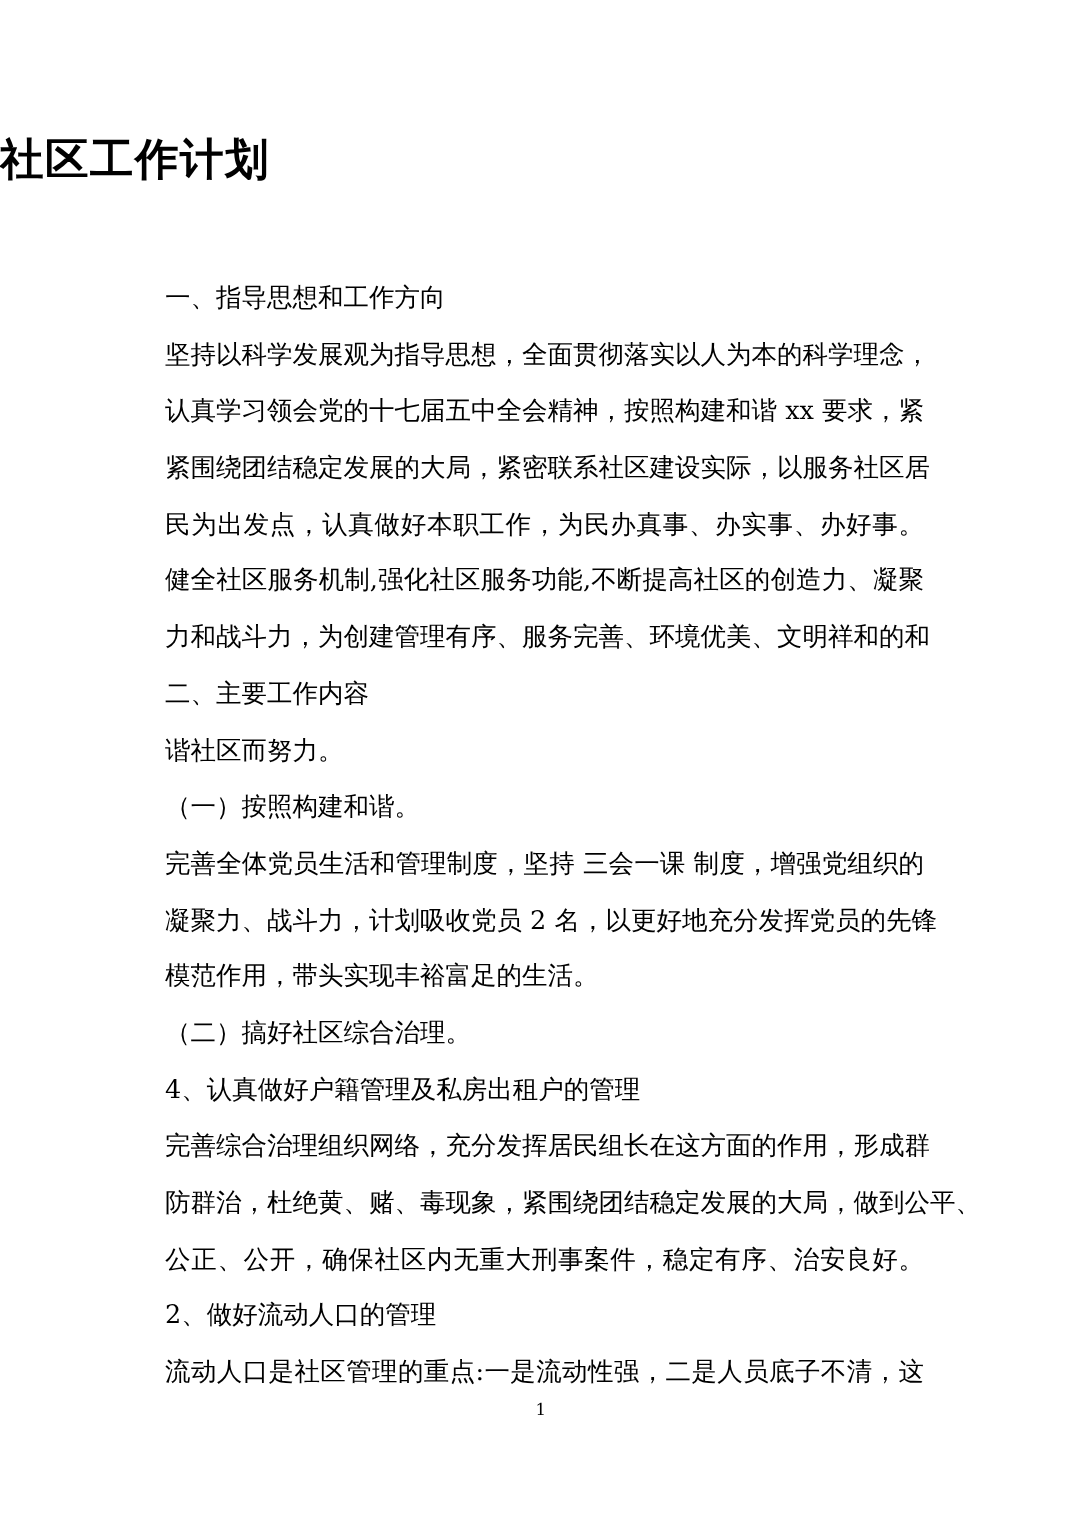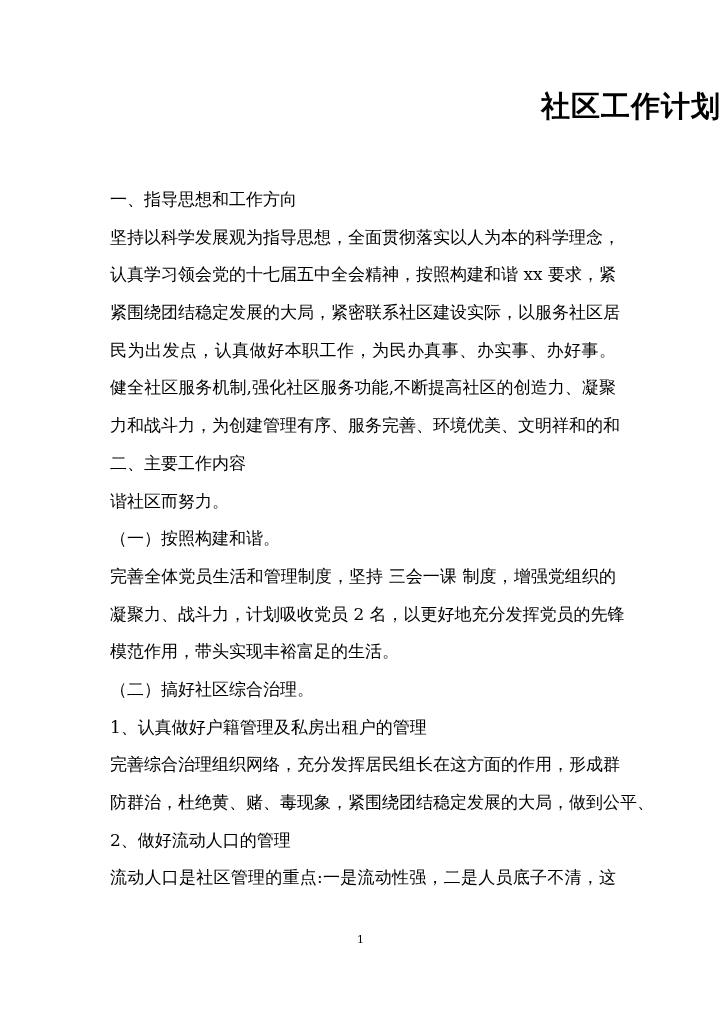--- a/index.html
+++ b/index.html
@@ -4,21 +4,21 @@
   <style>
     html, body { margin: 0; padding: 0; background: #ffffff; }
     body {
       width: 721px; height: 1020px; position: relative; overflow: hidden;
       font-family: "DejaVu Serif", "Liberation Serif", serif;
       color: #000000;
     }
     .page { position: absolute; left: 0; top: 0; width: 721px; height: 1020px; background: #fff; }
     .title {
       position: absolute; left: 0; width: 721px; top: 86px;
-      text-align: right; font-size: 29px; line-height: 40px; font-weight: bold;
+      text-align: left; font-size: 29px; line-height: 40px; font-weight: bold;
       letter-spacing: 1px;
     }
     .lines { position: absolute; left: 110px; top: 184px; width: 506px; }
     .line {
       height: 37.7px; line-height: 30px; font-size: 17px; white-space: nowrap;
       text-align: justify; text-align-last: justify; overflow: visible;
     }
     .line.last { text-align-last: left; }
     .pagenum {
       position: absolute; left: 0; width: 721px; top: 932px; text-align: center;
@@ -38,20 +38,21 @@
       <div class="line">民为出发点，认真做好本职工作，为民办真事、办实事、办好事。</div>
       <div class="line">健全社区服务机制,强化社区服务功能,不断提高社区的创造力、凝聚</div>
       <div class="line">力和战斗力，为创建管理有序、服务完善、环境优美、文明祥和的和</div>
       <div class="line last">二、主要工作内容</div>
       <div class="line last">谐社区而努力。</div>
       <div class="line last">（一）按照构建和谐。</div>
       <div class="line">完善全体党员生活和管理制度，坚持 三会一课 制度，增强党组织的</div>
       <div class="line">凝聚力、战斗力，计划吸收党员 2 名，以更好地充分发挥党员的先锋</div>
       <div class="line last">模范作用，带头实现丰裕富足的生活。</div>
       <div class="line last">（二）搞好社区综合治理。</div>
-      <div class="line last">1、认真做好户籍管理及私房出租户的管理</div>
+      <div class="line last">4、认真做好户籍管理及私房出租户的管理</div>
       <div class="line">完善综合治理组织网络，充分发挥居民组长在这方面的作用，形成群</div>
       <div class="line">防群治，杜绝黄、赌、毒现象，紧围绕团结稳定发展的大局，做到公平、</div>
+      <div class="line">公正、公开，确保社区内无重大刑事案件，稳定有序、治安良好。</div>
       <div class="line last">2、做好流动人口的管理</div>
       <div class="line">流动人口是社区管理的重点:一是流动性强，二是人员底子不清，这</div>
     </div>
   <div class="pagenum">1</div>
 </div>
 
 </body></html>

